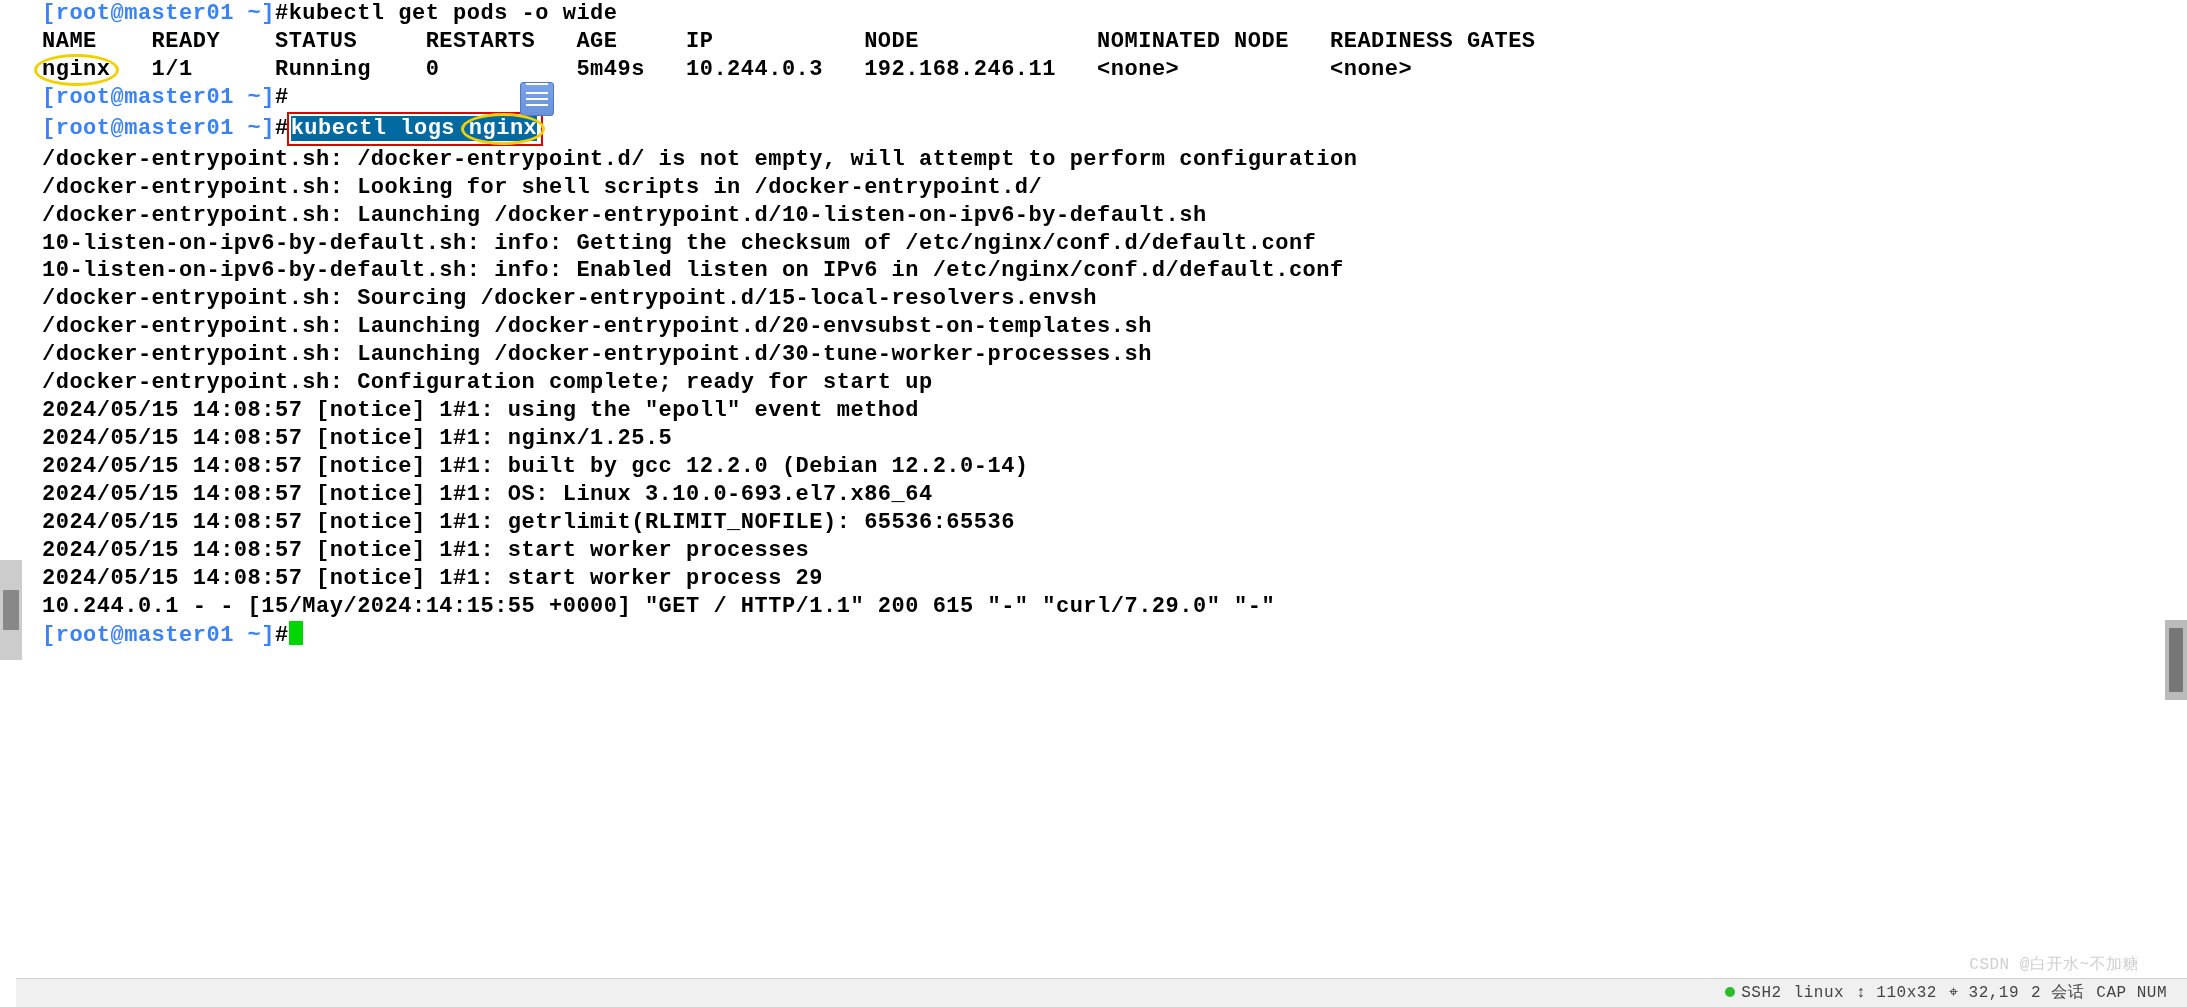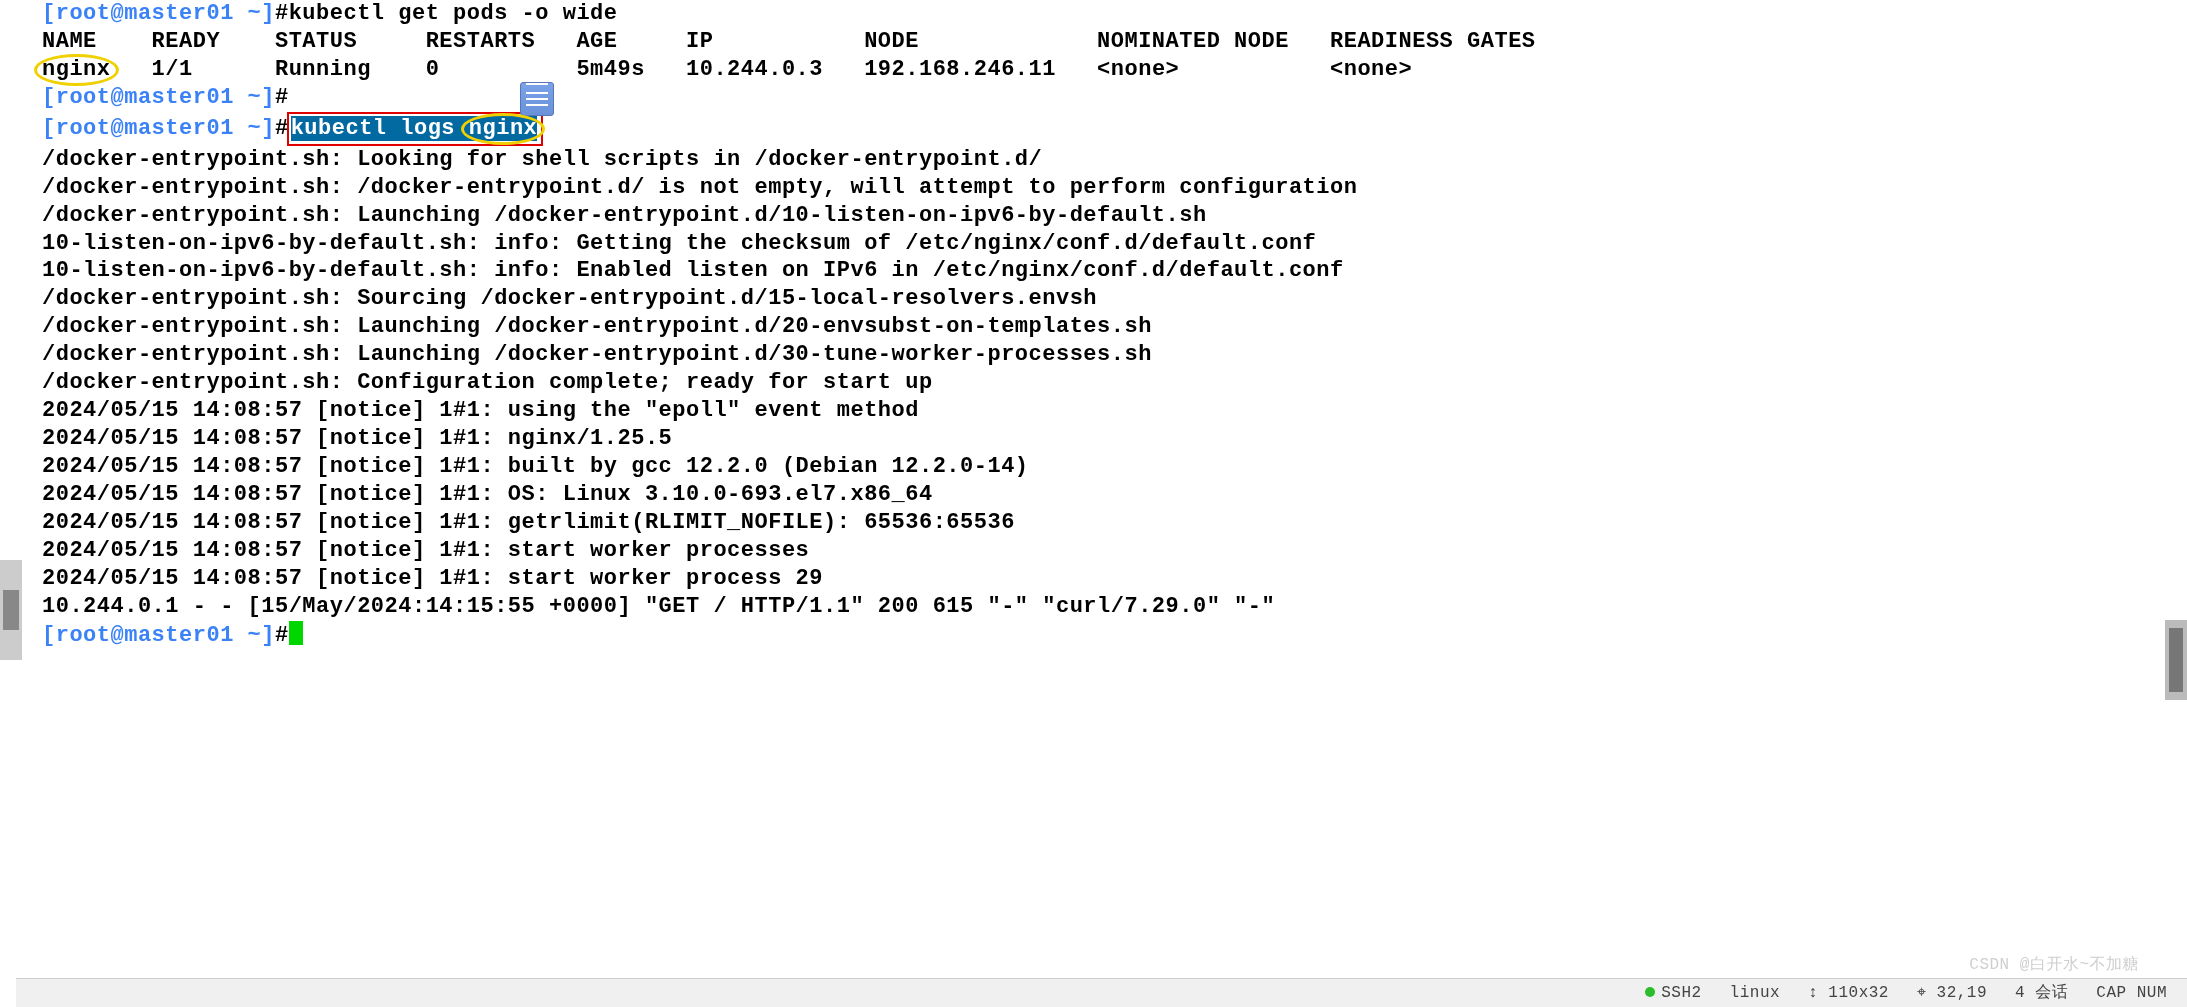--- a/index.html
+++ b/index.html
@@ -19,39 +19,39 @@
     background:linear-gradient(#7aa2e8,#6a92da);border:1px solid #5377b9;border-radius:3px}
   .paste-icon::before,.paste-icon::after{content:"";position:absolute;left:5px;right:5px;
     height:2px;background:#fff}
   .paste-icon::before{top:9px;box-shadow:0 6px 0 #fff,0 12px 0 #fff}
   .scroll-l{position:fixed;left:0;top:560px;width:22px;height:100px;background:#ccc}
   .scroll-l::after{content:"";position:absolute;inset:30px 3px;background:#888}
   .scroll-r{position:fixed;right:0;top:620px;width:22px;height:80px;background:#bbb}
   .scroll-r::after{content:"";position:absolute;inset:8px 4px;background:#777}
   .status{position:fixed;bottom:0;left:16px;right:0;height:28px;background:#f0f0f0;
     border-top:1px solid #d0d0d0;font-size:16px;font-weight:normal;color:#444;
-    display:flex;align-items:center;justify-content:flex-end;gap:28px;padding:0 20px}
+    display:flex;align-items:center;justify-content:flex-end;gap:12px;padding:0 20px}
   .status .dot-g{display:inline-block;width:10px;height:10px;border-radius:50%;
     background:#2bbd2b;margin-right:6px}
   .wm{position:fixed;right:48px;bottom:32px;color:#cfcfcf;font-size:16px;font-weight:normal}
 </style>
 </head>
 <body>
 
 <div class="pane">
   <div class="paste-icon"></div>
 
   <div id="lines">
       <div class="ln"><span class="prompt-user">[root@master01 ~]</span><span class="prompt-pound">#</span><span>kubectl get pods -o wide</span></div>
       <div class="ln">NAME    READY    STATUS     RESTARTS   AGE     IP           NODE             NOMINATED NODE   READINESS GATES </div>
       <div class="ln"><span class="circ">nginx</span>   1/1      Running    0          5m49s   10.244.0.3   192.168.246.11   &lt;none&gt;           &lt;none&gt;          </div>
       <div class="ln"><span class="prompt-user">[root@master01 ~]</span><span class="prompt-pound">#</span></div>
       <div class="ln"><span class="prompt-user">[root@master01 ~]</span><span class="prompt-pound">#</span><span class="redbox"><span class="hl">kubectl logs <span class="circ">nginx</span></span></span></div>
+      <div class="ln">/docker-entrypoint.sh: /docker-entrypoint.d/ is not empty, will attempt to perform configuration</div>
       <div class="ln">/docker-entrypoint.sh: Looking for shell scripts in /docker-entrypoint.d/</div>
-      <div class="ln">/docker-entrypoint.sh: /docker-entrypoint.d/ is not empty, will attempt to perform configuration</div>
       <div class="ln">/docker-entrypoint.sh: Launching /docker-entrypoint.d/10-listen-on-ipv6-by-default.sh</div>
       <div class="ln">10-listen-on-ipv6-by-default.sh: info: Getting the checksum of /etc/nginx/conf.d/default.conf</div>
       <div class="ln">10-listen-on-ipv6-by-default.sh: info: Enabled listen on IPv6 in /etc/nginx/conf.d/default.conf</div>
       <div class="ln">/docker-entrypoint.sh: Sourcing /docker-entrypoint.d/15-local-resolvers.envsh</div>
       <div class="ln">/docker-entrypoint.sh: Launching /docker-entrypoint.d/20-envsubst-on-templates.sh</div>
       <div class="ln">/docker-entrypoint.sh: Launching /docker-entrypoint.d/30-tune-worker-processes.sh</div>
       <div class="ln">/docker-entrypoint.sh: Configuration complete; ready for start up</div>
       <div class="ln">2024/05/15 14:08:57 [notice] 1#1: using the "epoll" event method</div>
       <div class="ln">2024/05/15 14:08:57 [notice] 1#1: nginx/1.25.5</div>
       <div class="ln">2024/05/15 14:08:57 [notice] 1#1: built by gcc 12.2.0 (Debian 12.2.0-14)</div>
@@ -67,15 +67,15 @@
 <div class="scroll-l"></div>
 <div class="scroll-r"></div>
 
 <div class="wm">CSDN @白开水~不加糖</div>
 
 <div class="status">
   <span><span class="dot-g"></span><span>SSH2</span></span>
   <span>linux</span>
   <span>↕ <span>110x32</span></span>
   <span>⌖ <span>32,19</span></span>
-  <span>4 会话</span>
+  <span>2 会话</span>
   <span>CAP  NUM</span>
 </div>
 
 </body></html>

